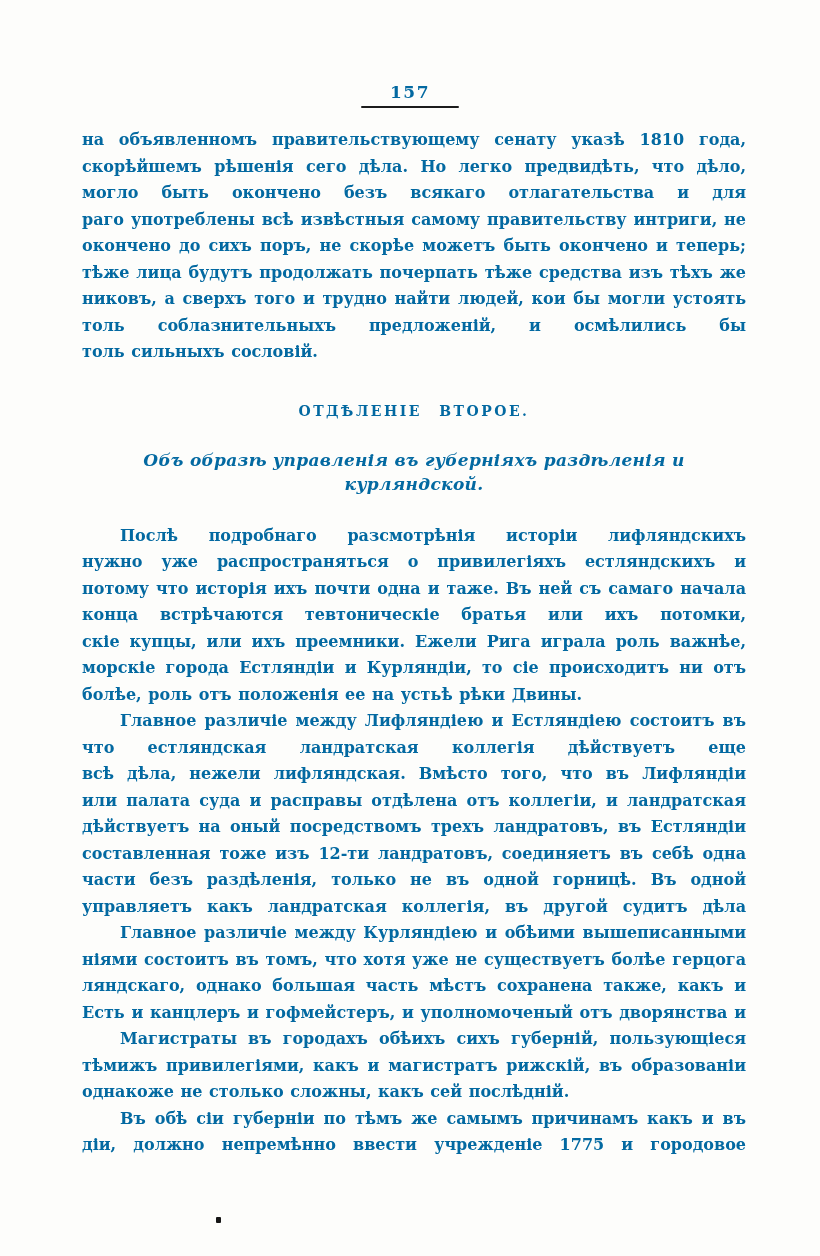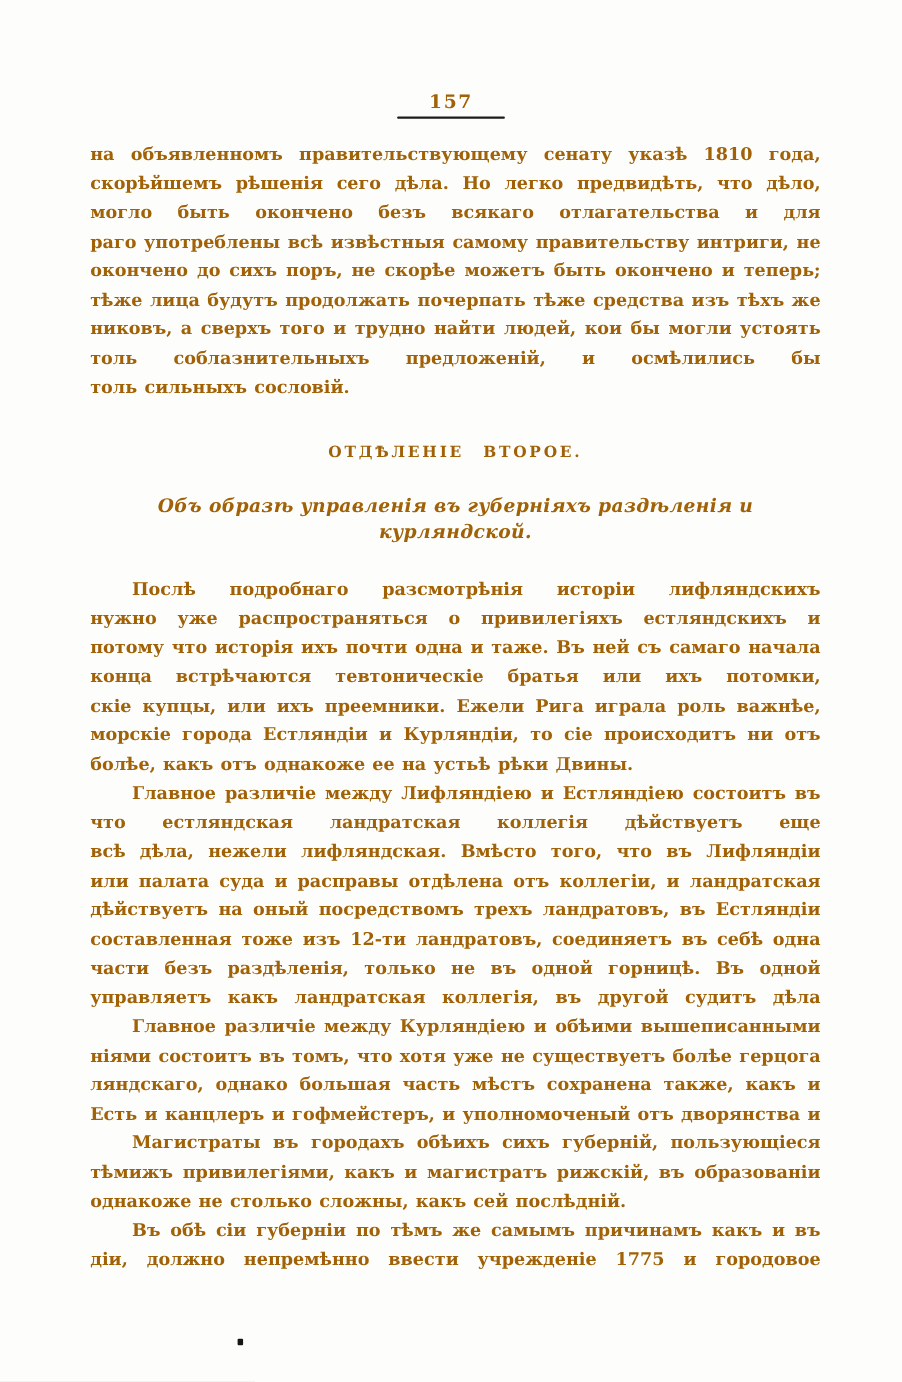--- a/index.html
+++ b/index.html
@@ -74,21 +74,21 @@
     top: 1217px;
     width: 5px;
     height: 6px;
     background: #151515;
     border-radius: 1px;
   }
 </style>
 </head>
 <body>
 
-<div class="page" style="background: rgb(253, 253, 251); color: #a16207;">
+<div class="page" style="background: rgb(253, 253, 251); color: #0369a1;">
   <header class="pagenum-wrap">
     <div class="pagenum">157</div>
     <div class="pagenum-rule"></div>
   </header>
   <main class="content" id="content">
       <div class="para">
         <div class="line">на объявленномъ правительствующему сенату указѣ 1810 года, настоять на</div>
         <div class="line">скорѣйшемъ рѣшенія сего дѣла. Но легко предвидѣть, что дѣло, которое</div>
         <div class="line">могло быть окончено безъ всякаго отлагательства и для продолженія кото-</div>
         <div class="line">раго употреблены всѣ извѣстныя самому правительству интриги, не бывъ</div>
@@ -100,21 +100,21 @@
       </div>
       <div class="heading">ОТДѢЛЕНІЕ ВТОРОЕ.</div>
       <div class="subtitle">Объ образѣ управленія въ губерніяхъ раздѣленія и курляндской.</div>
       <div class="para indent">
         <div class="line">Послѣ подробнаго разсмотрѣнія исторіи лифляндскихъ привилегій, не</div>
         <div class="line">нужно уже распространяться о привилегіяхъ естляндскихъ и курляндскихъ,</div>
         <div class="line">потому что исторія ихъ почти одна и таже. Въ ней съ самаго начала до</div>
         <div class="line">конца встрѣчаются тевтоническіе братья или ихъ потомки, нѣмецкіе ганзей-</div>
         <div class="line">скіе купцы, или ихъ преемники. Ежели Рига играла роль важнѣе, чѣмъ при-</div>
         <div class="line">морскіе города Естляндіи и Курляндіи, то сіе происходитъ ни отъ чего</div>
-        <div class="line">болѣе, какъ отъ однакоже ее на устьѣ рѣки Двины.</div>
+        <div class="line">болѣе, роль отъ положенія ее на устьѣ рѣки Двины.</div>
       </div>
       <div class="para indent">
         <div class="line">Главное различіе между Лифляндіею и Естляндіею состоитъ въ томъ,</div>
         <div class="line">что естляндская ландратская коллегія дѣйствуетъ еще непосредственнѣе на</div>
         <div class="line">всѣ дѣла, нежели лифляндская. Вмѣсто того, что въ Лифляндіи гофгерихтъ</div>
         <div class="line">или палата суда и расправы отдѣлена отъ коллегіи, и ландратская коллегія</div>
         <div class="line">дѣйствуетъ на оный посредствомъ трехъ ландратовъ, въ Естляндіи коллегія,</div>
         <div class="line">составленная тоже изъ 12-ти ландратовъ, соединяетъ въ себѣ одна всѣ</div>
         <div class="line">части безъ раздѣленія, только не въ одной горницѣ. Въ одной камерѣ</div>
         <div class="line">управляетъ какъ ландратская коллегія, въ другой судитъ дѣла гражданскія</div>

